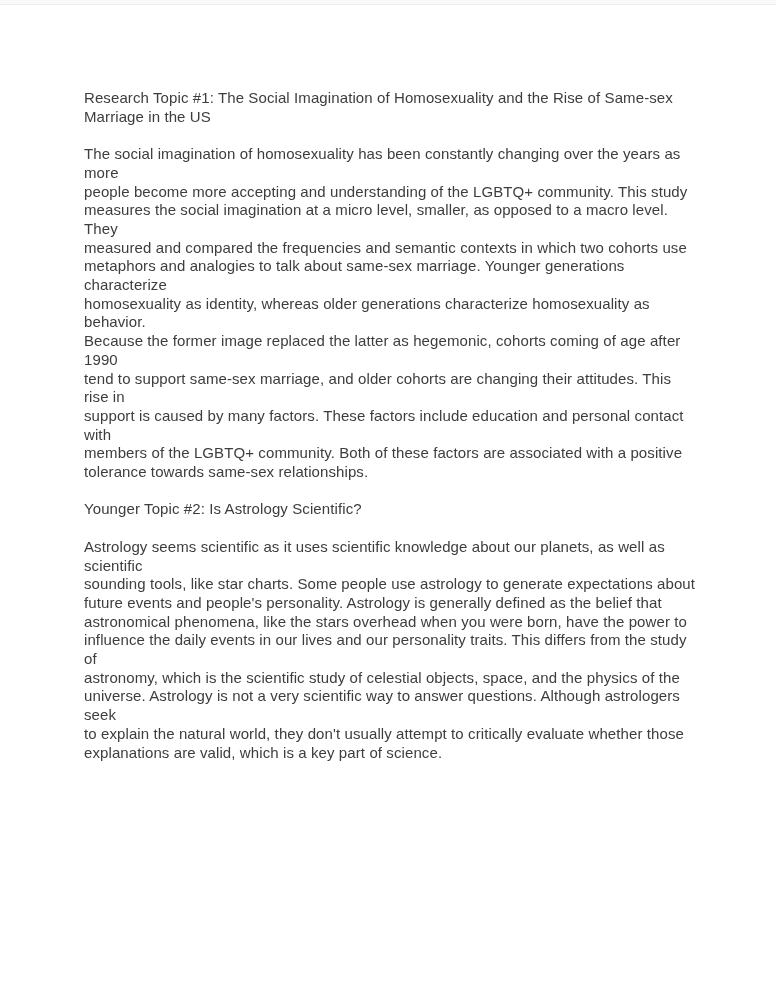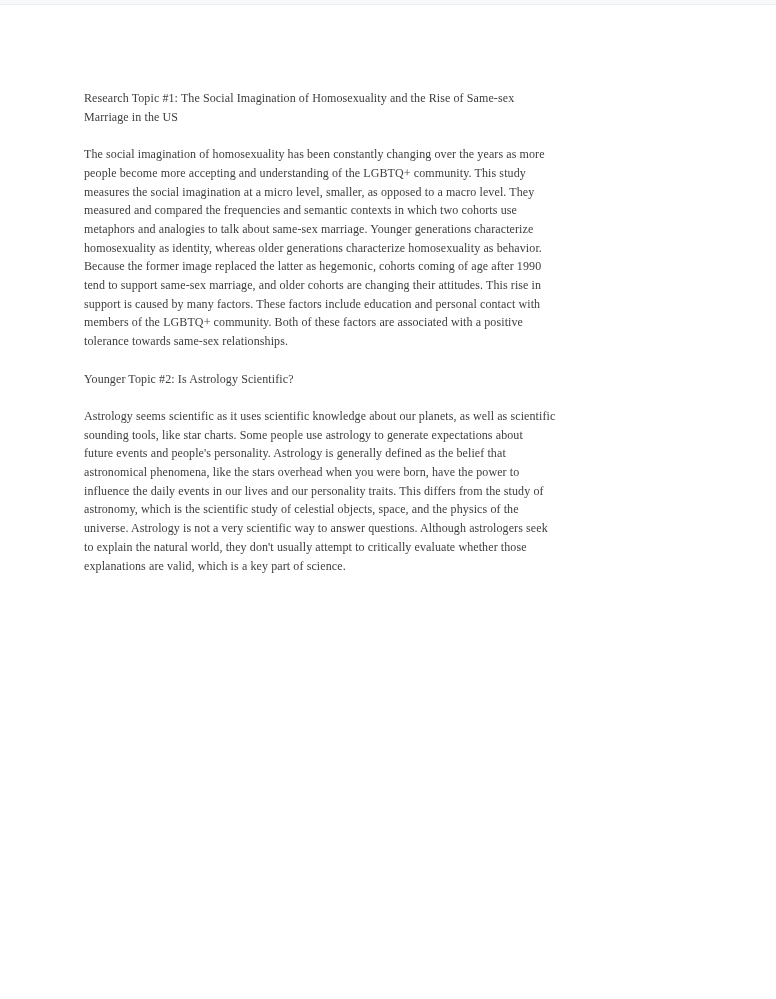--- a/index.html
+++ b/index.html
@@ -29,27 +29,26 @@
     border-bottom: 1px solid #ededed;
   }
   .content {
     position: absolute;
     left: 84px;
     top: 89px;
     width: 612px;
   }
   .block {
     margin: 0 0 18.7px 0;
-    font-size: 12px;
+    font-size: 15px;
     line-height: 18.7px;
     font-weight: 400;
     color: #3d3d3d;
     white-space: pre-line;
     letter-spacing: 0.1px;
-    font-family: Liberation Serif, serif;
   }
   .block:last-child {
     margin-bottom: 16px;
   }
 </style>
 </head>
 <body>
 
 <div class="page">
   <div class="top-strip"></div>

